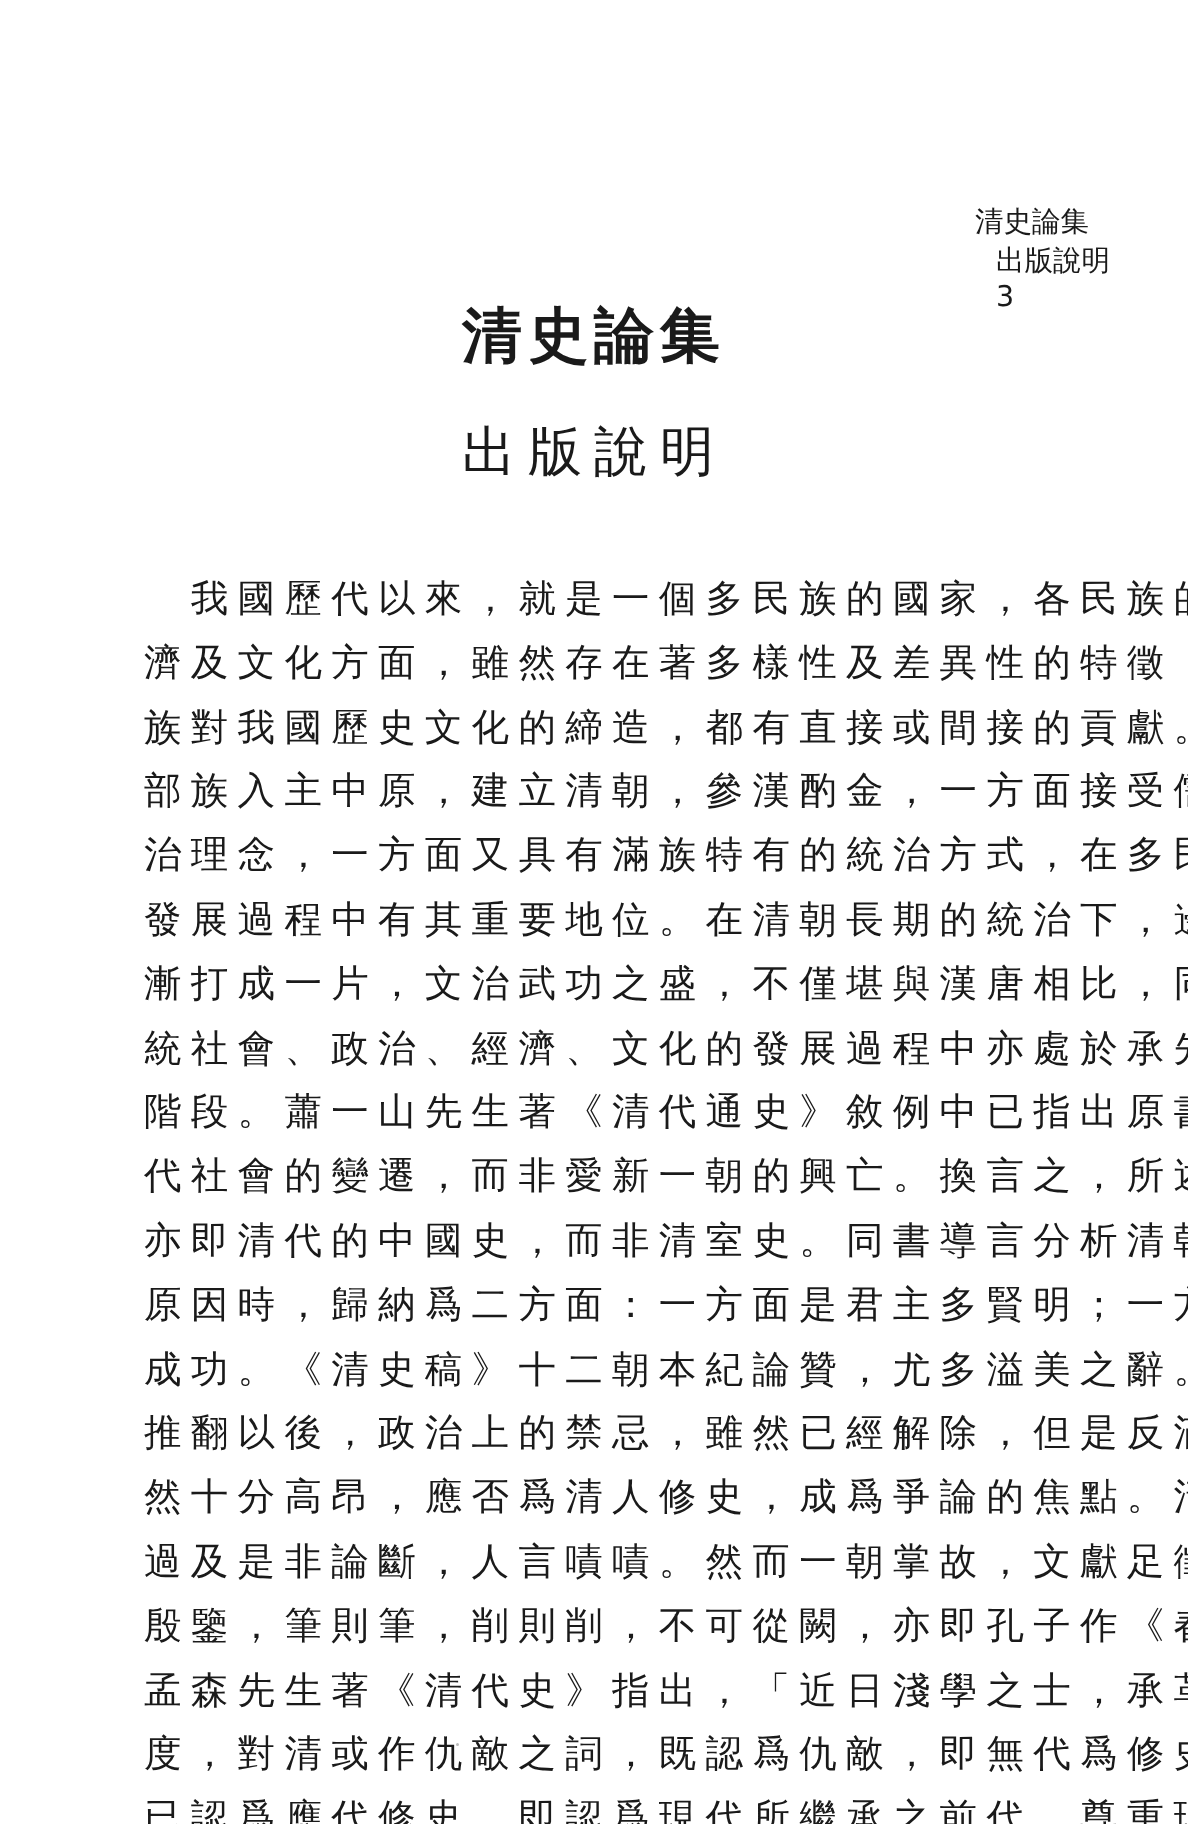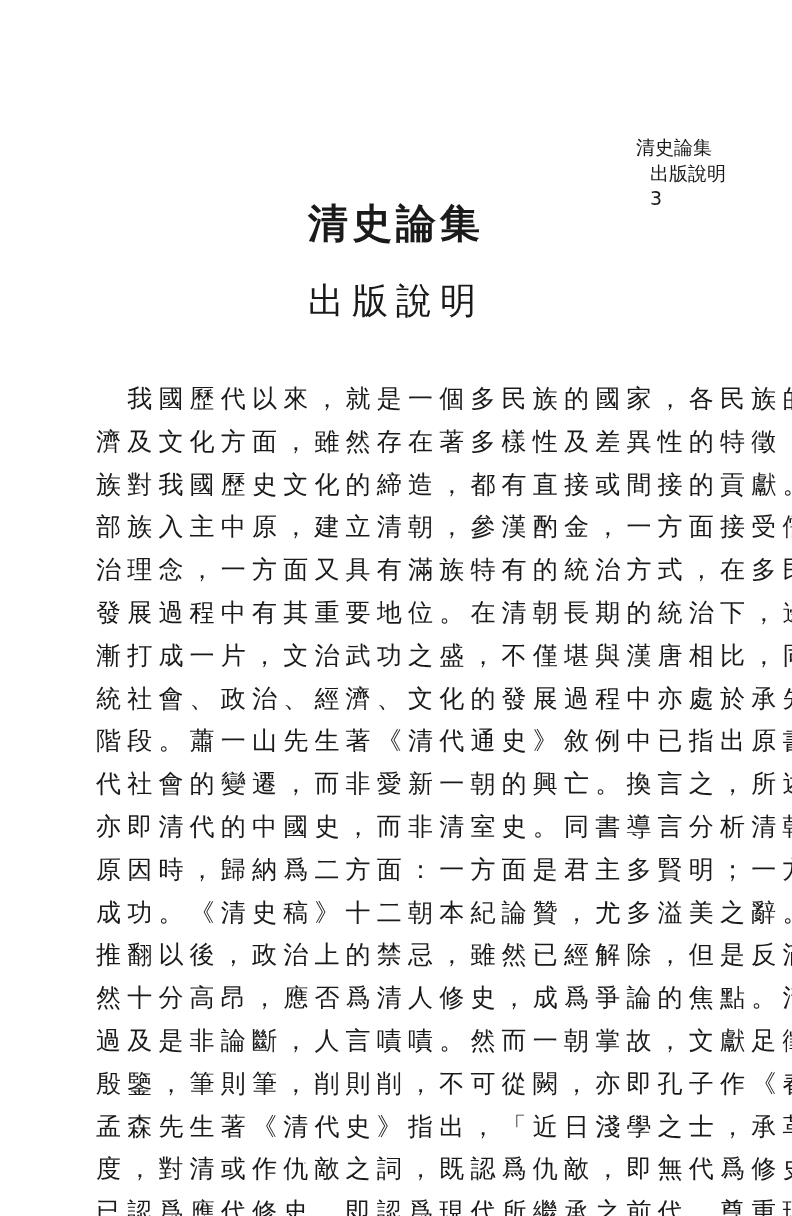--- a/index.html
+++ b/index.html
@@ -1,18 +1,18 @@
 <!DOCTYPE html>
 <html><head>
 <meta charset="utf-8">
 <style>
   html, body { margin: 0; padding: 0; background: #ffffff; }
   body { width: 792px; height: 1216px; position: relative; overflow: hidden; color: #1a1a1a; }
   .running-head {
-    position: absolute; top: 113px; right: 66px;
+    position: absolute; top: 113px; right: 52px;
     font-family: "DejaVu Sans", sans-serif; font-size: 19px; letter-spacing: 0px;
     white-space: pre;
   }
   .running-head span { margin-left: 14px; }
   .running-head span:first-child { margin-left: 0; }
   .title {
     position: absolute; top: 196px; left: 0; width: 792px; text-align: center;
     font-family: "DejaVu Serif", serif; font-size: 40px; font-weight: bold; letter-spacing: 4px;
   }
   .subtitle {

